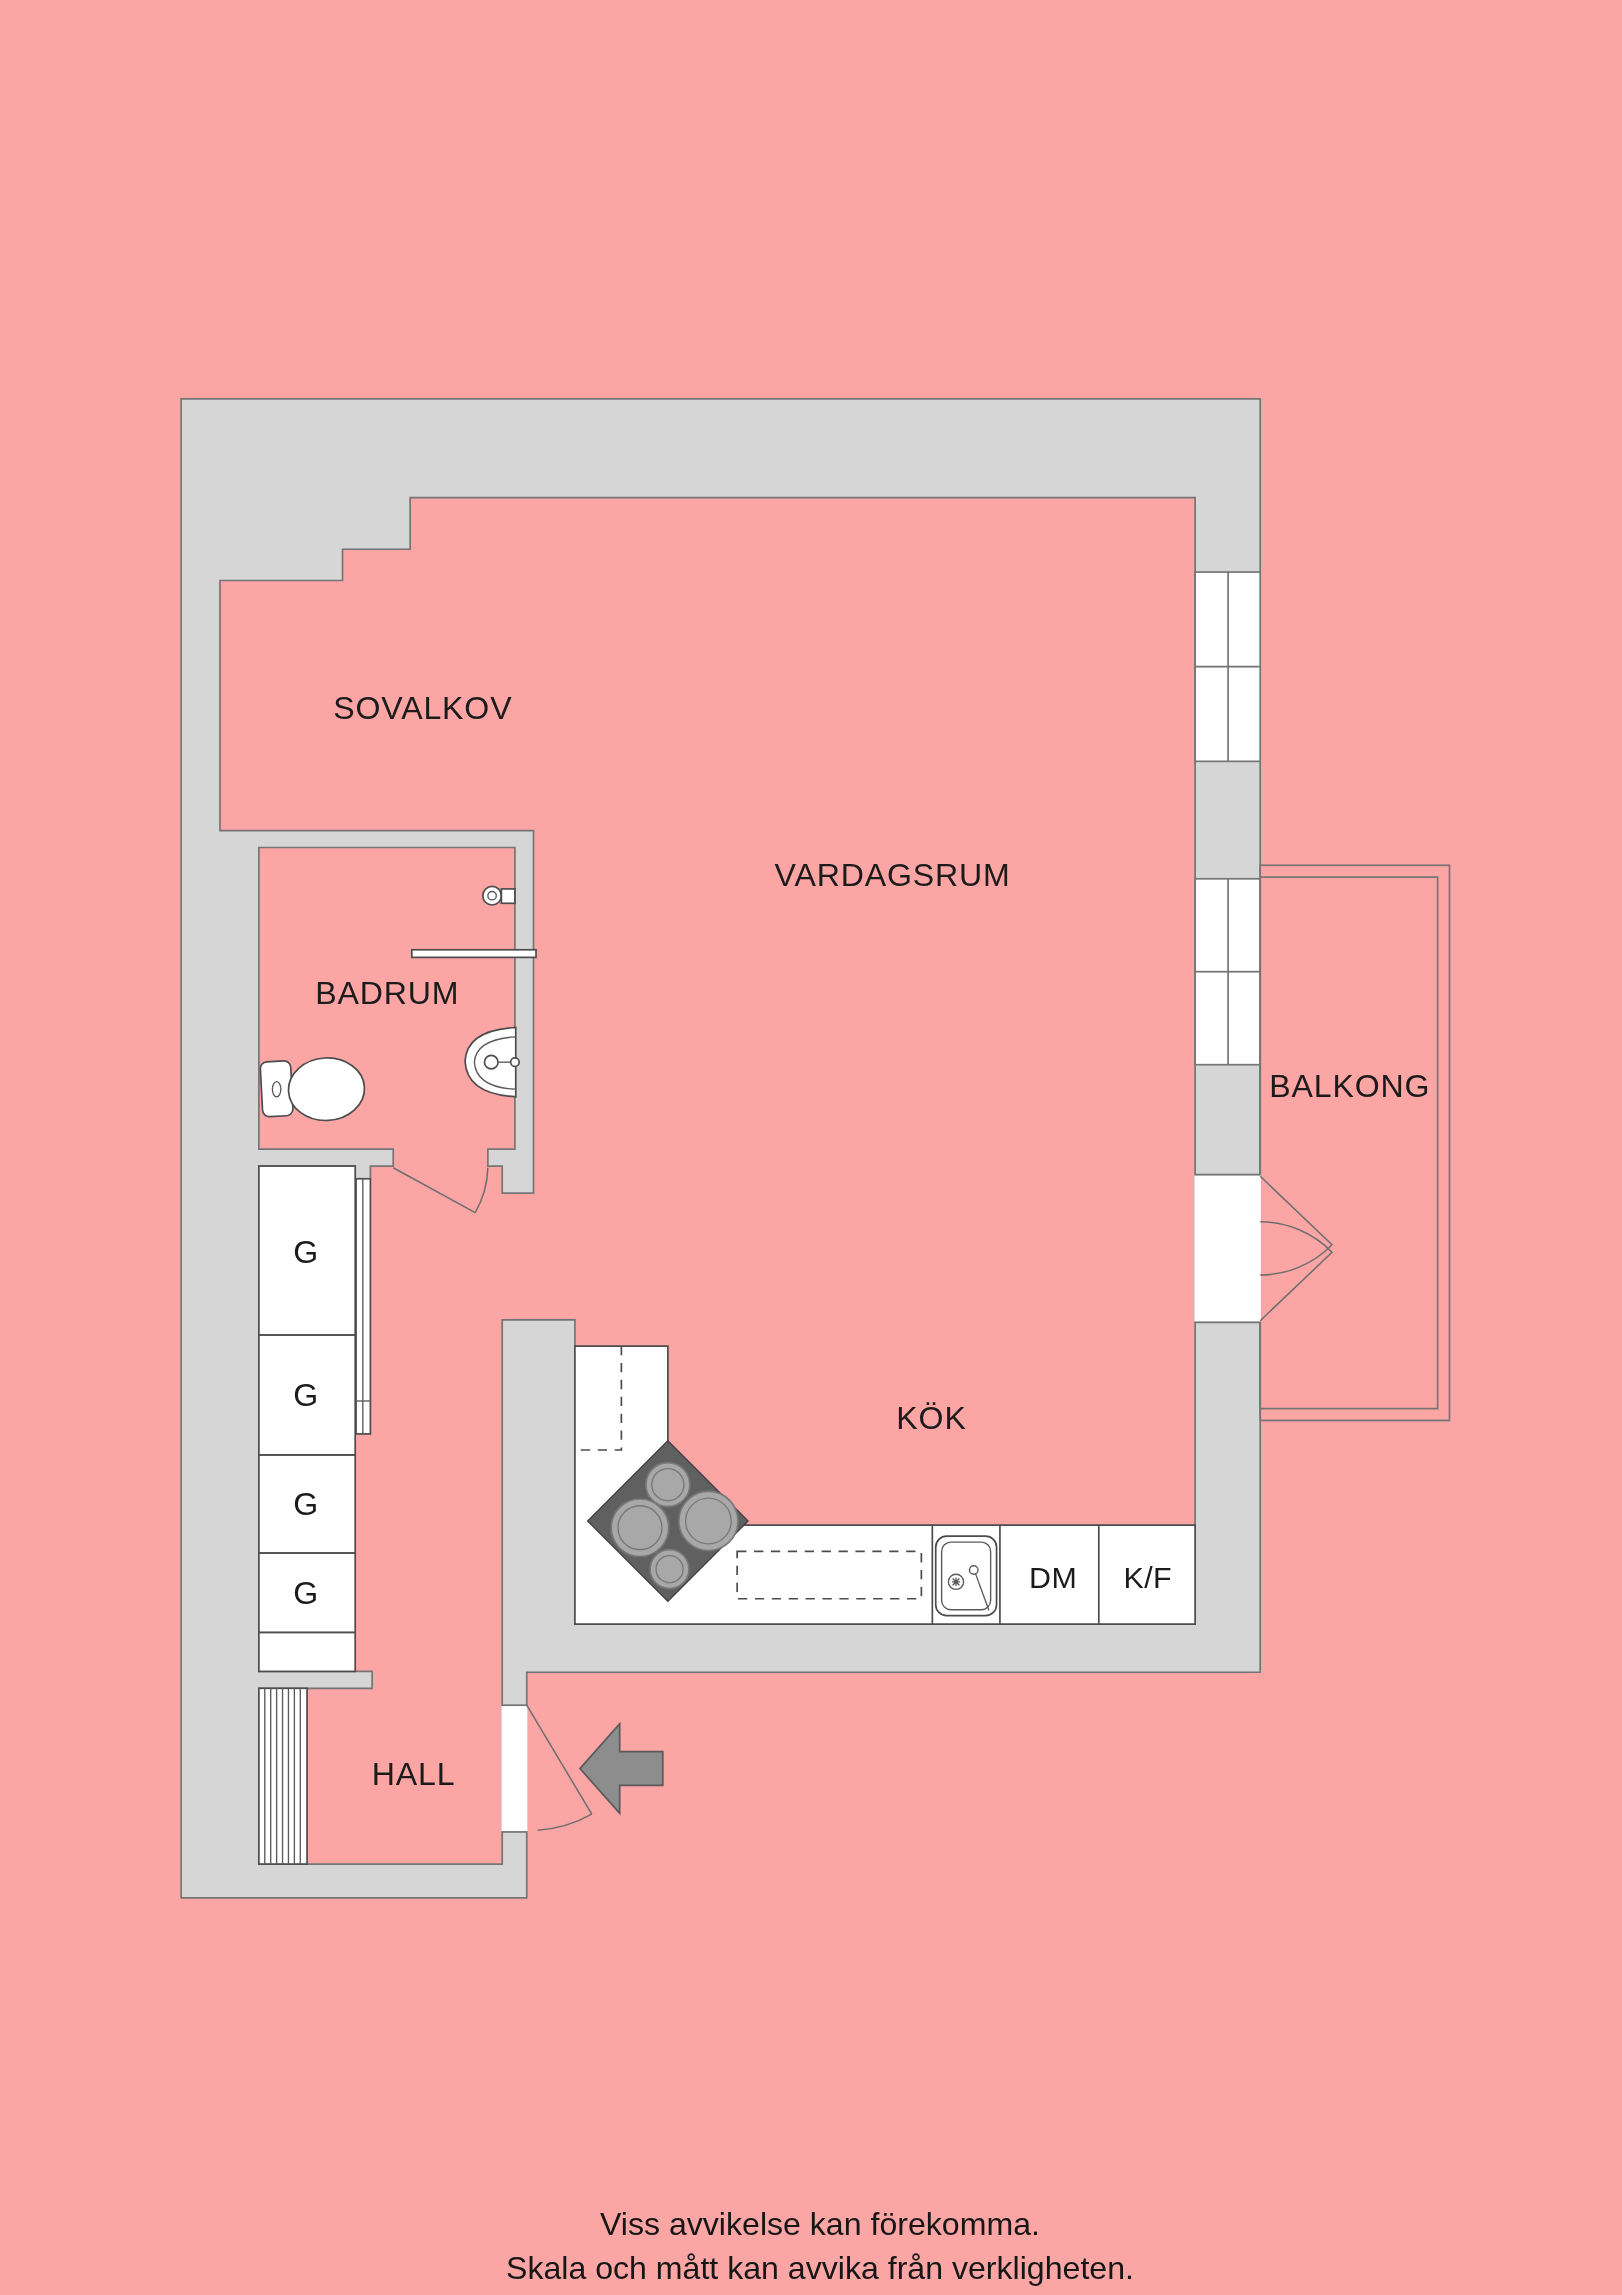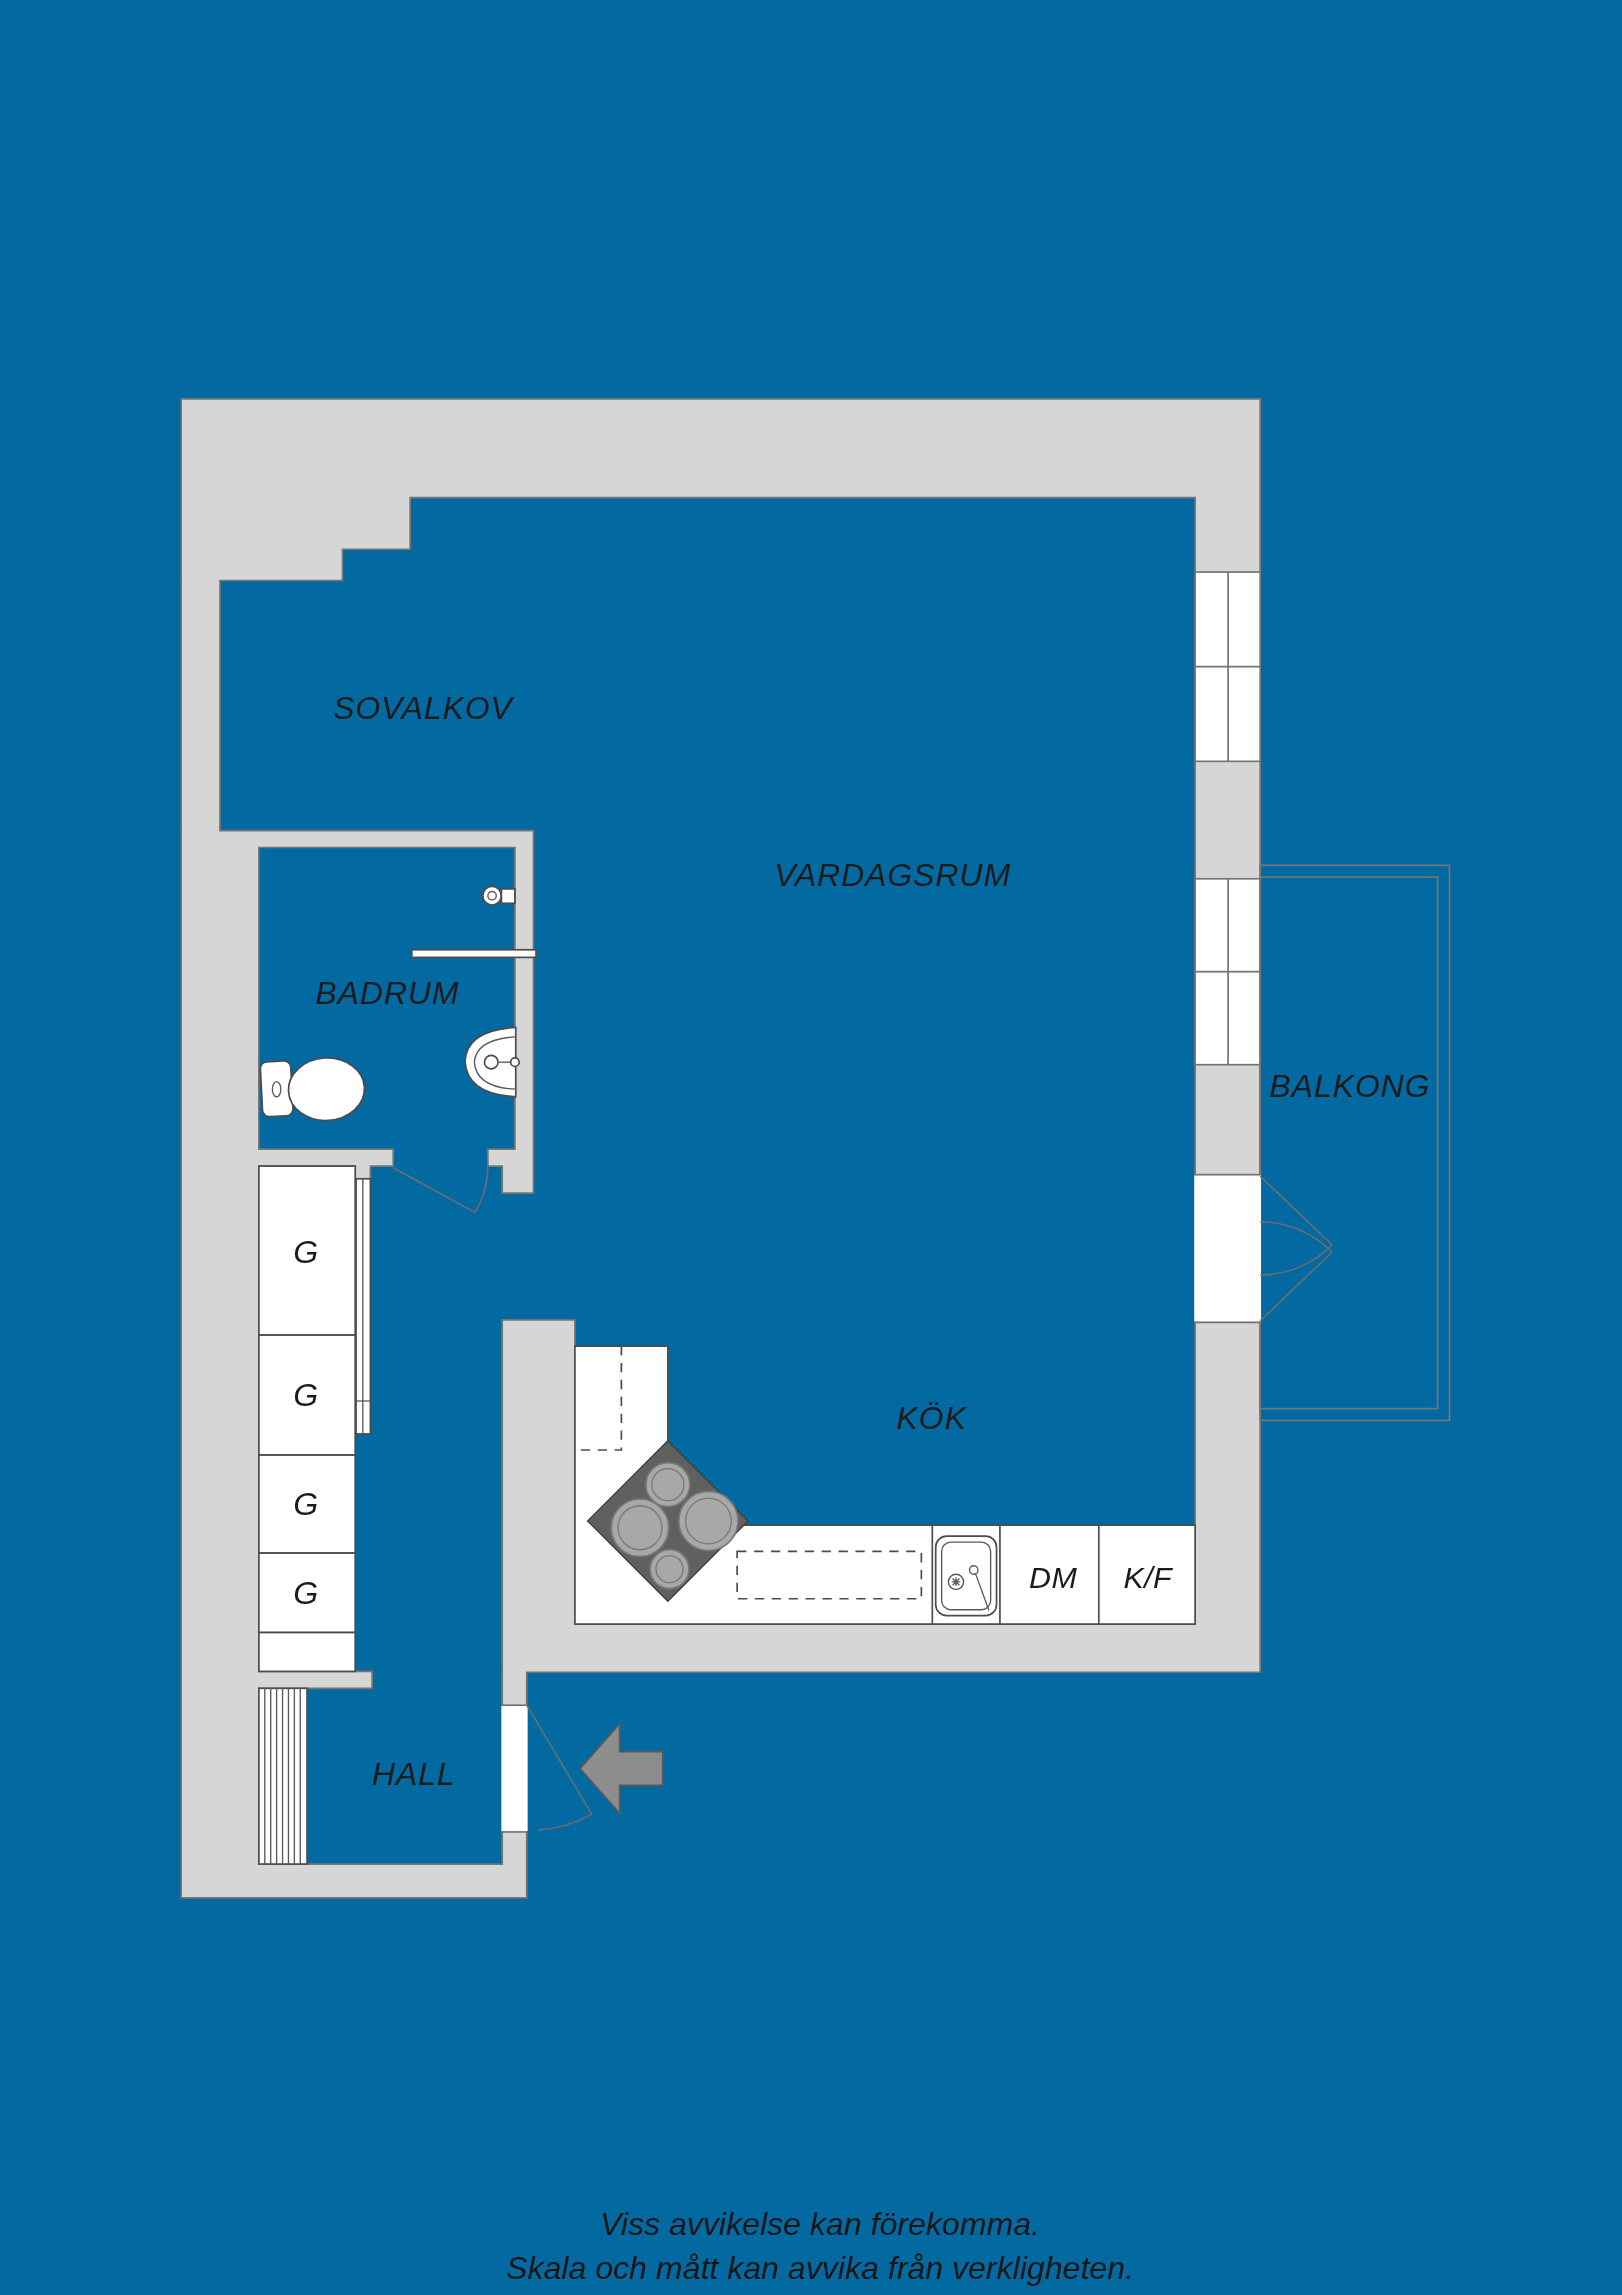--- a/index.html
+++ b/index.html
@@ -1,16 +1,16 @@
 <!DOCTYPE html>
 <html style="font-size:13.5px"><head>
 <meta charset="utf-8">
 <style>
   html,body{margin:0;padding:0;background:#ffffff;}
-  .page{position:relative;width:1623px;height:2295px;background:#0369a1;overflow:hidden;font-style:italic;}
+  .page{position:relative;width:1623px;height:2295px;background:#fca5a5;overflow:hidden;}
   svg{display:block;}
   .wall{fill:#d6d6d6;stroke:#757575;stroke-width:2;fill-rule:evenodd;}
   .win{fill:#ffffff;stroke:#757575;stroke-width:2;}
   .erase{fill:#ffffff;stroke:none;}
   .wline{stroke:#757575;stroke-width:2;fill:none;}
   .swing{stroke:#6e6e6e;stroke-width:1.8;fill:none;}
   .fix{fill:#ffffff;stroke:#4c4c4c;stroke-width:2;}
   .fixline{stroke:#4c4c4c;stroke-width:2;fill:none;}
   .fixthin{stroke:#5a5a5a;stroke-width:1.6;fill:none;}
   .dash{stroke:#4c4c4c;stroke-width:2;fill:none;stroke-dasharray:11 9;}

